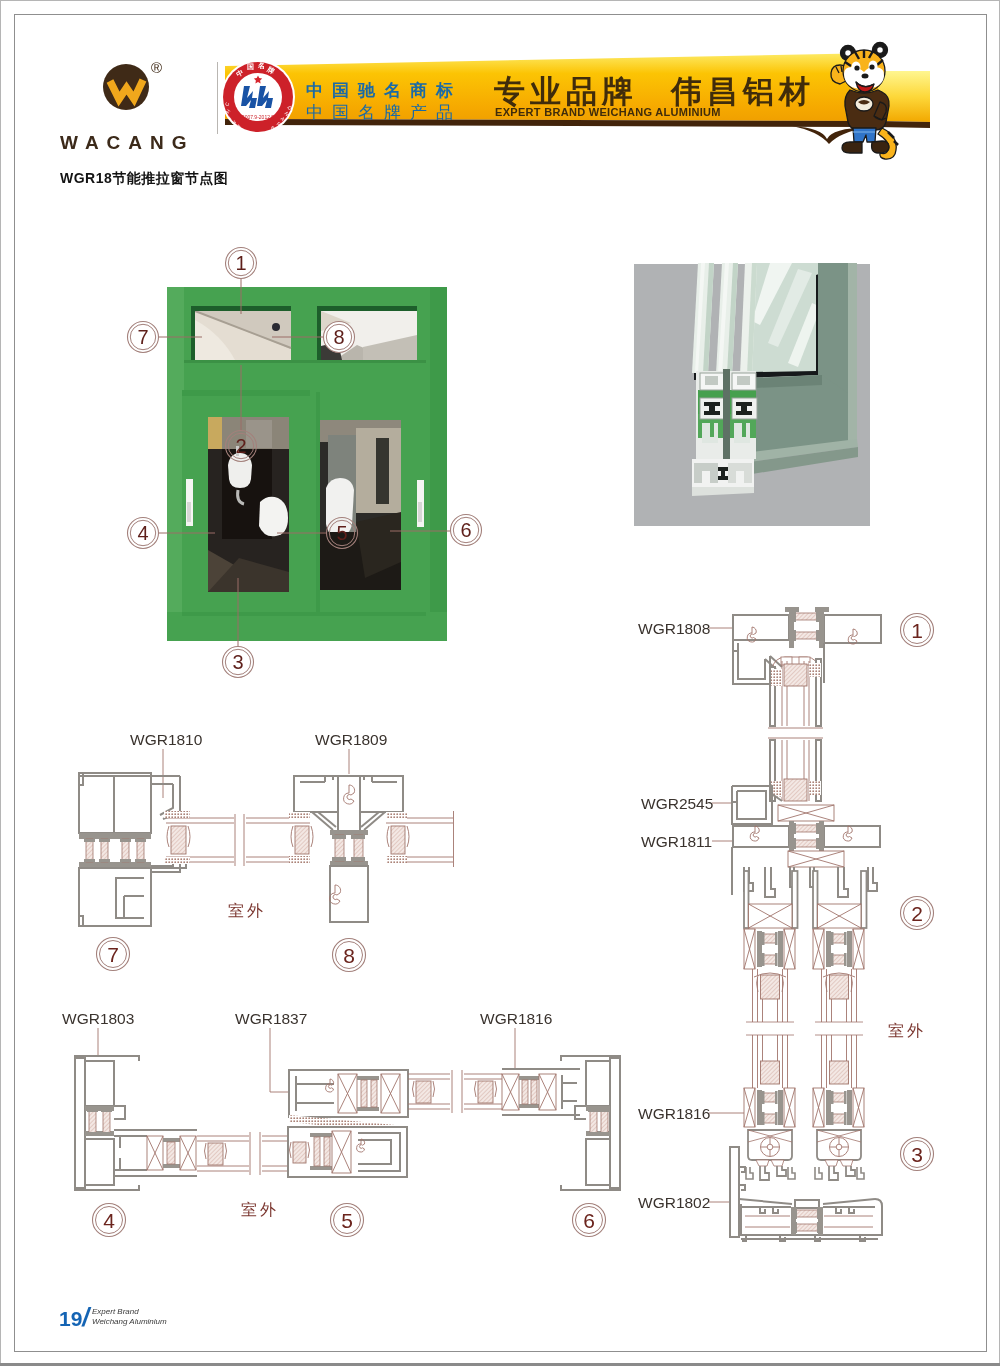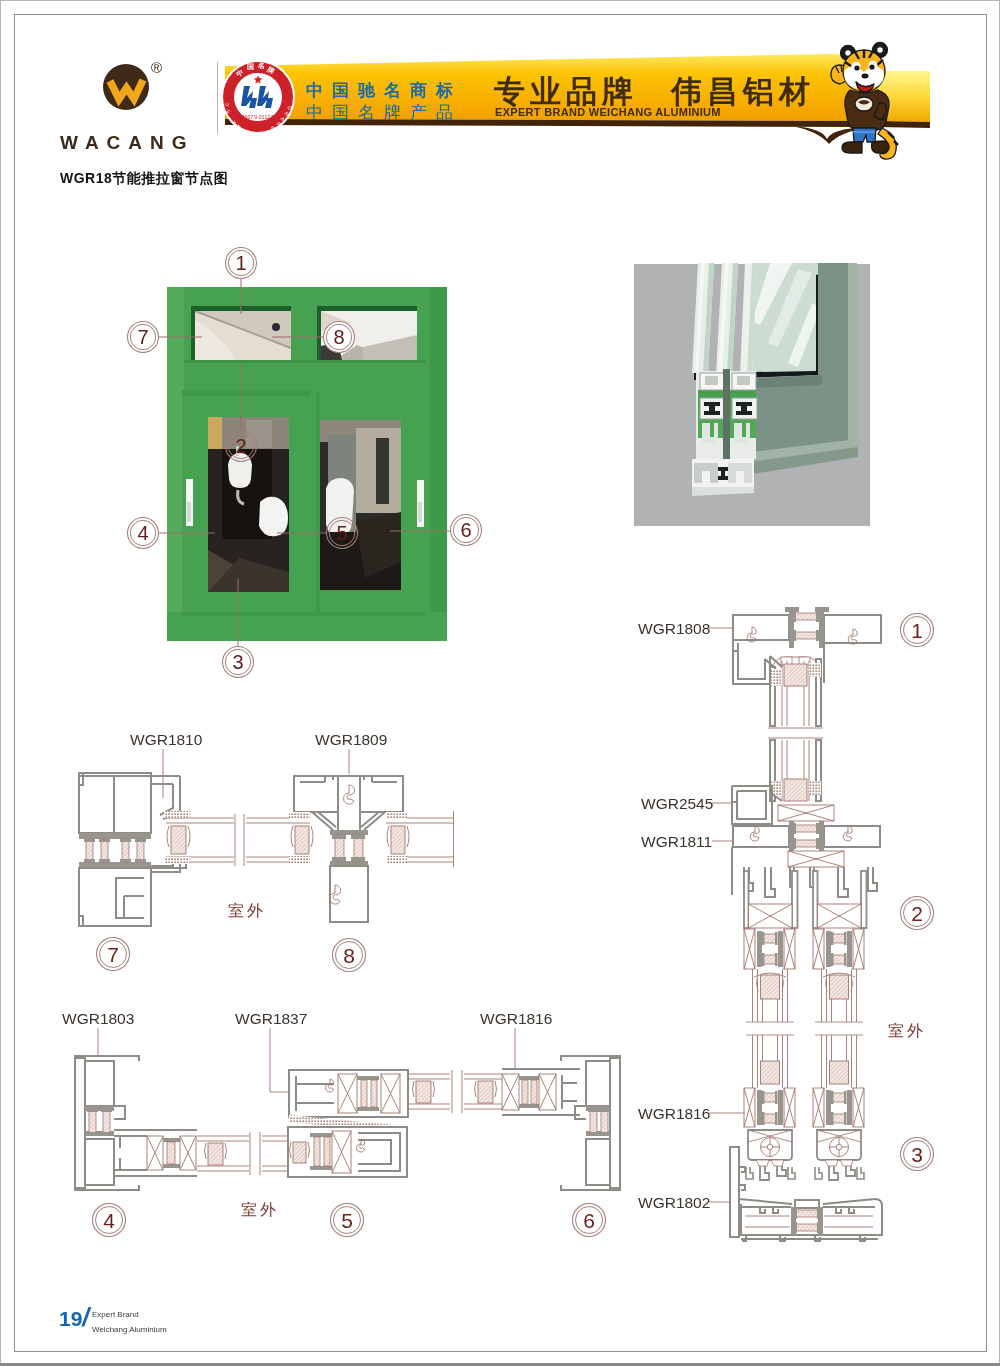--- a/index.html
+++ b/index.html
@@ -770,15 +770,15 @@
     <circle r="16.5" fill="none" stroke="#a3807b" stroke-width="1.1"></circle>
       <circle r="13.5" fill="none" stroke="#a3807b" stroke-width="1"></circle>
     <text y="7.5" text-anchor="middle" font-size="21" fill="#6b241d">3</text>
   </g>
 
   <text x="268" y="441" font-size="16" fill="#7a352e" letter-spacing="3">室外</text>
 </svg>
 
 <div class="abs" style="left:59px;top:1303px;font-size:21px;font-weight:bold;color:#1464b4;text-align:right;">19<span style="font-size:25px;font-style:italic;">/</span></div>
 
-<div class="abs" style="left:92px;top:1307px;font-size:8px;color:#3a3a3a;line-height:15px;">Expert Brand<br>Weichang Aluminium</div>
+<div class="abs" style="left:92px;top:1307px;font-size:8px;color:#3a3a3a;line-height:10px;font-style:italic;">Expert Brand<br>Weichang Aluminium</div>
 
 <div class="abs" style="left:0;top:1363px;width:1000px;height:3px;background:#8a8a8a;"></div>
 
 </body></html>

